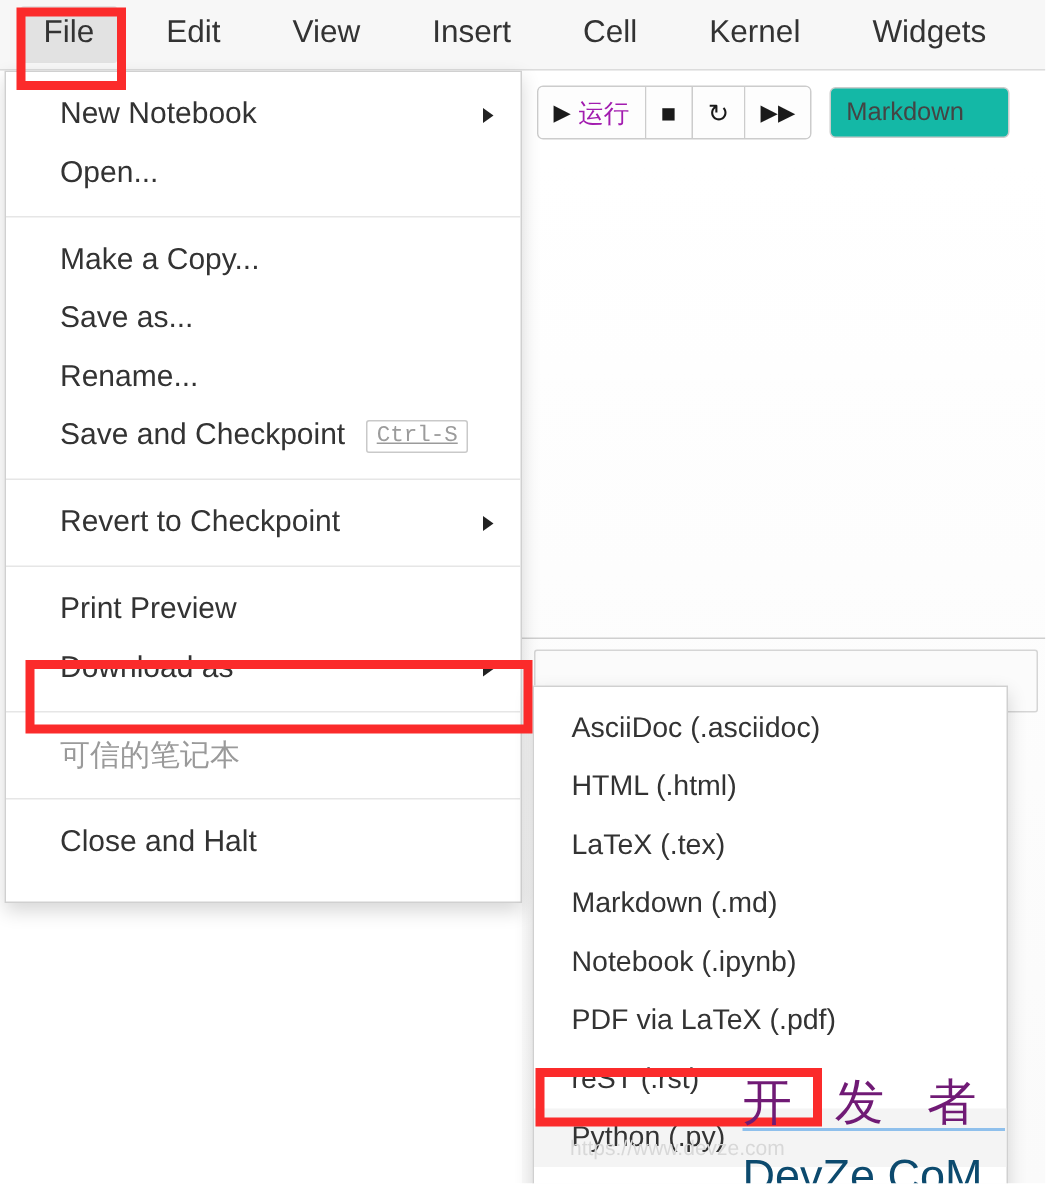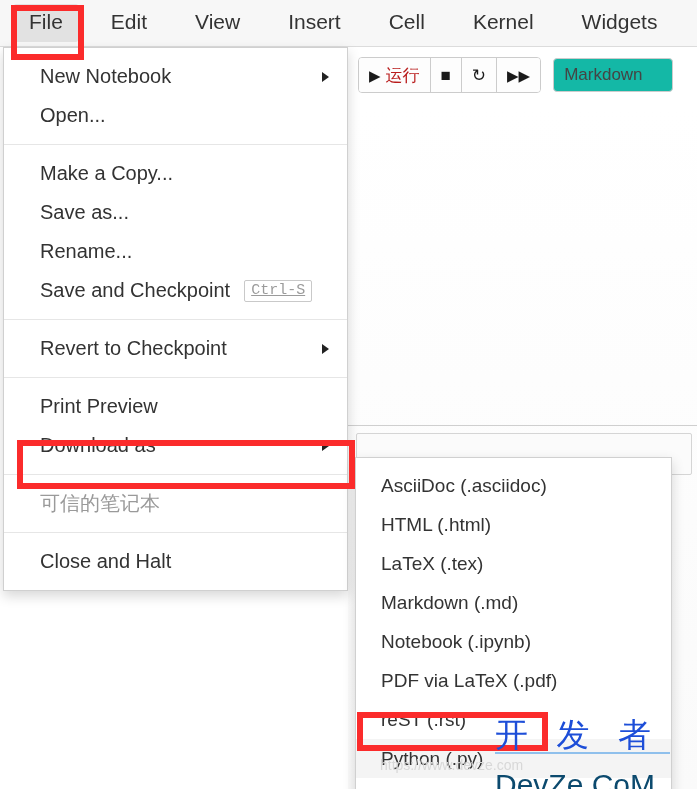--- a/index.html
+++ b/index.html
@@ -89,21 +89,21 @@
     padding: 0 10px;
     border-right: 1px solid #cccccc;
     font-size: 17px;
     color: #222;
     background: #fdfdfd;
     box-sizing: border-box;
   }
   .tb-btn:last-child { border-right: none; }
   .tb-glyph { font-size: 15px; line-height: 1; color: #1a1a1a; }
   .tb-glyph.big { font-size: 17px; }
-  .tb-label { font-size: 17px; color: #b91c1c; }
+  .tb-label { font-size: 17px; color: #a21caf; }
   .tb-select {
     margin-left: 12px;
     height: 34px;
     min-width: 120px;
     border: 1px solid #cccccc;
     border-radius: 4px;
     background: #14b8a6;
     display: flex;
     align-items: center;
     padding: 0 10px;
@@ -139,21 +139,21 @@
     position: absolute;
     background: #ffffff;
     border: 1px solid #d0d0d0;
     box-shadow: 0 5px 12px rgba(0,0,0,0.16);
     z-index: 40;
     box-sizing: border-box;
   }
   #file-menu {
     left: 3px; top: 47px;
     width: 345px;
-    padding: 9px 0 9px 0;
+    padding: 9px 0 20px 0;
   }
   #download-submenu {
     left: 355px; top: 457px;
     width: 317px;
     padding: 8px 0 0 0;
     height: 357px;
     overflow: hidden;
   }
   .mi {
     display: flex;
@@ -210,21 +210,21 @@
   
   .watermark {
     position: absolute;
     left: 495px; top: 718px;
     z-index: 70;
     pointer-events: none;
     user-select: none;
   }
   .wm-cn {
     font-size: 33px;
-    color: #1d4ed8;
+    color: #701a75;
     letter-spacing: 9px;
     line-height: 1;
     font-family: "DejaVu Sans", sans-serif;
   }
   .wm-en {
     margin-top: 16px;
     font-size: 30px;
     color: #0c4a6e;
     line-height: 1;
     font-family: "Liberation Sans", sans-serif;

